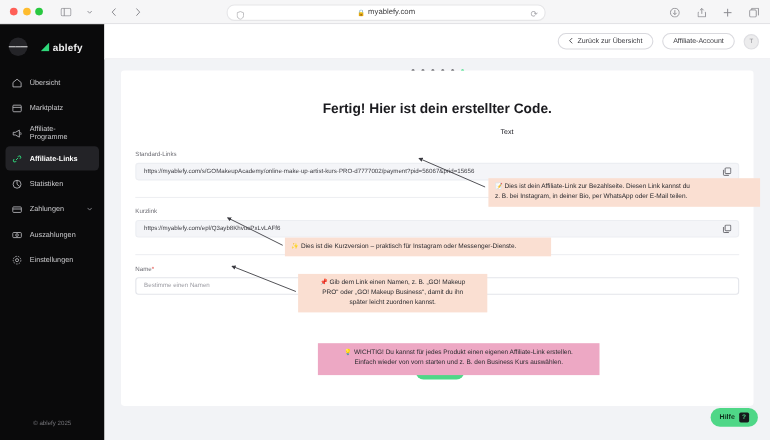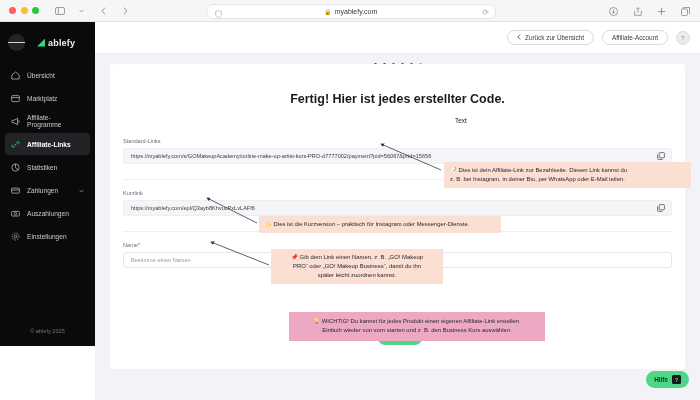--- a/index.html
+++ b/index.html
@@ -33,21 +33,21 @@
     display: flex; align-items: center; justify-content: center;
     font-size: 7px; color: #3a3a3c;
   }
   .url-wrap .lock { margin-right: 2.5px; font-size: 6px; color: #86868b; }
   .url-left-ico { position: absolute; left: 212px; top: 7px; color: #b6b6ba; }
   .url-reload { position: absolute; right: 6px; top: 3px; color: #a8a8ad; font-size: 8px; }
   .chrome-right { position: absolute; right: 8px; top: 5px; display: flex; gap: 11px; color: #8a8a8f; }
 
   
   .sidebar {
-    position: absolute; left: 0; top: 22px; width: 95px; height: 324px;
+    position: absolute; left: 0; top: 22px; width: 95px; height: 378px;
     background: #0a0a0b; color: #d8d8da;
     padding-top: 6px;
   }
   .sb-head { display: flex; align-items: center; padding: 6px 8px 12px 8px; }
   .burger {
     width: 17px; height: 17px; border-radius: 50%;
     background: #242428; display: flex; align-items: center; justify-content: center;
     flex-shrink: 0;
   }
   .burger span { display: block; width: 8px; height: 1px; background: #d5d5d8; margin: 1px 0; }
@@ -365,21 +365,21 @@
     <div class="stepper">
       <span class="step-dot"></span>
       <span class="step-dot"></span>
       <span class="step-dot"></span>
       <span class="step-dot"></span>
       <span class="step-dot"></span>
       <span class="step-dot current"></span>
     </div>
 
     <section class="card">
-      <h1 class="card-title">Fertig! Hier ist jedes erstellter Code.</h1>
+      <h1 class="card-title">Fertig! Hier ist dein erstellter Code.</h1>
 
       <div style="position:absolute; left:345px; top:53px; font-size:6.4px; color:#23232a;">Text</div>
 
       <div class="field" style="top:74px;">
         <div class="field-label">Standard-Links</div>
         <div class="input-box">
           <span>https://myablefy.com/s/GOMakeupAcademy/online-make-up-artist-kurs-PRO-d7777002/payment?pid=56067&amp;prid=15656</span>
           <span class="copy-btn">
             <svg width="8" height="8" viewBox="0 0 8 8">
                 <rect x="2.2" y="0.6" width="5.2" height="5.2" rx="0.8" fill="none" stroke="currentColor" stroke-width="0.8"></rect>

